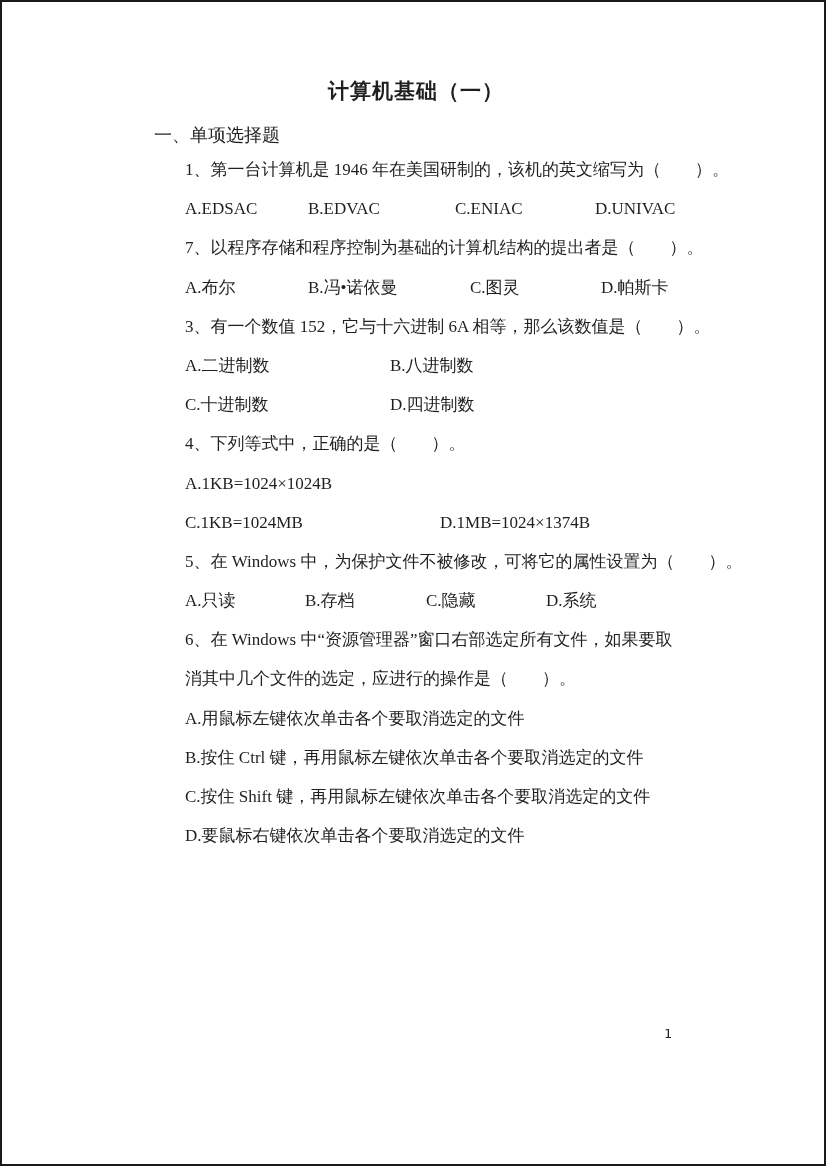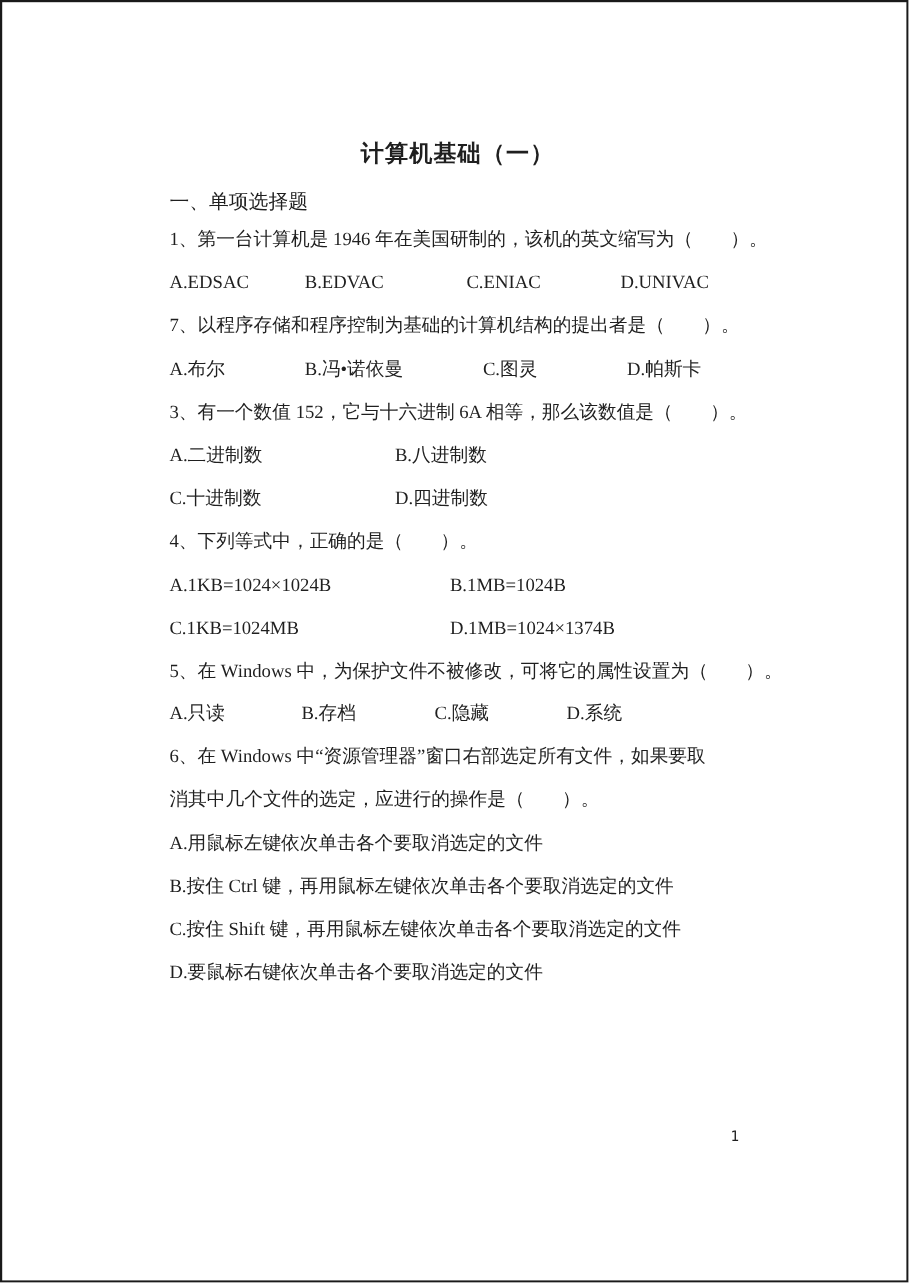--- a/index.html
+++ b/index.html
@@ -19,21 +19,21 @@
     overflow: hidden;
   }
   .content {
     position: absolute;
     left: 152px;
     top: 0;
     width: 524px;
   }
   .doc-title {
     margin: 0;
-    padding-top: 120px;
+    padding-top: 72px;
     font-size: 21px;
     line-height: 34px;
     font-weight: bold;
     text-align: center;
     letter-spacing: 1px;
   }
   .section-heading {
     margin: 14px 0 0 0;
     font-size: 18px;
     line-height: 26px;
@@ -41,20 +41,21 @@
   }
   .qlines {
     margin-top: 2px;
     font-size: 17px;
   }
   .line {
     position: relative;
     height: 39.2px;
     line-height: 39.2px;
     white-space: nowrap;
+    margin-left: 31px;
   }
   .opts span {
     position: absolute;
     top: 0;
     white-space: nowrap;
   }
   .page-number {
     position: absolute;
     left: 662px;
     top: 1022px;
@@ -96,21 +97,20 @@
         <span style="left:205px">B.八进制数</span>
       </div>
       <div class="line opts">
         <span style="left:0">C.十进制数</span>
         <span style="left:205px">D.四进制数</span>
       </div>
 
       <div class="line">4、下列等式中，正确的是（　　）。</div>
       <div class="line opts">
         <span style="left:0">A.1KB=1024×1024B</span>
-        <span style="left:255px">B.1MB=1024B</span>
       </div>
       <div class="line opts">
         <span style="left:0">C.1KB=1024MB</span>
         <span style="left:255px">D.1MB=1024×1374B</span>
       </div>
 
       <div class="line">5、在 Windows 中，为保护文件不被修改，可将它的属性设置为（　　）。</div>
       <div class="line opts">
         <span style="left:0">A.只读</span>
         <span style="left:120px">B.存档</span>

